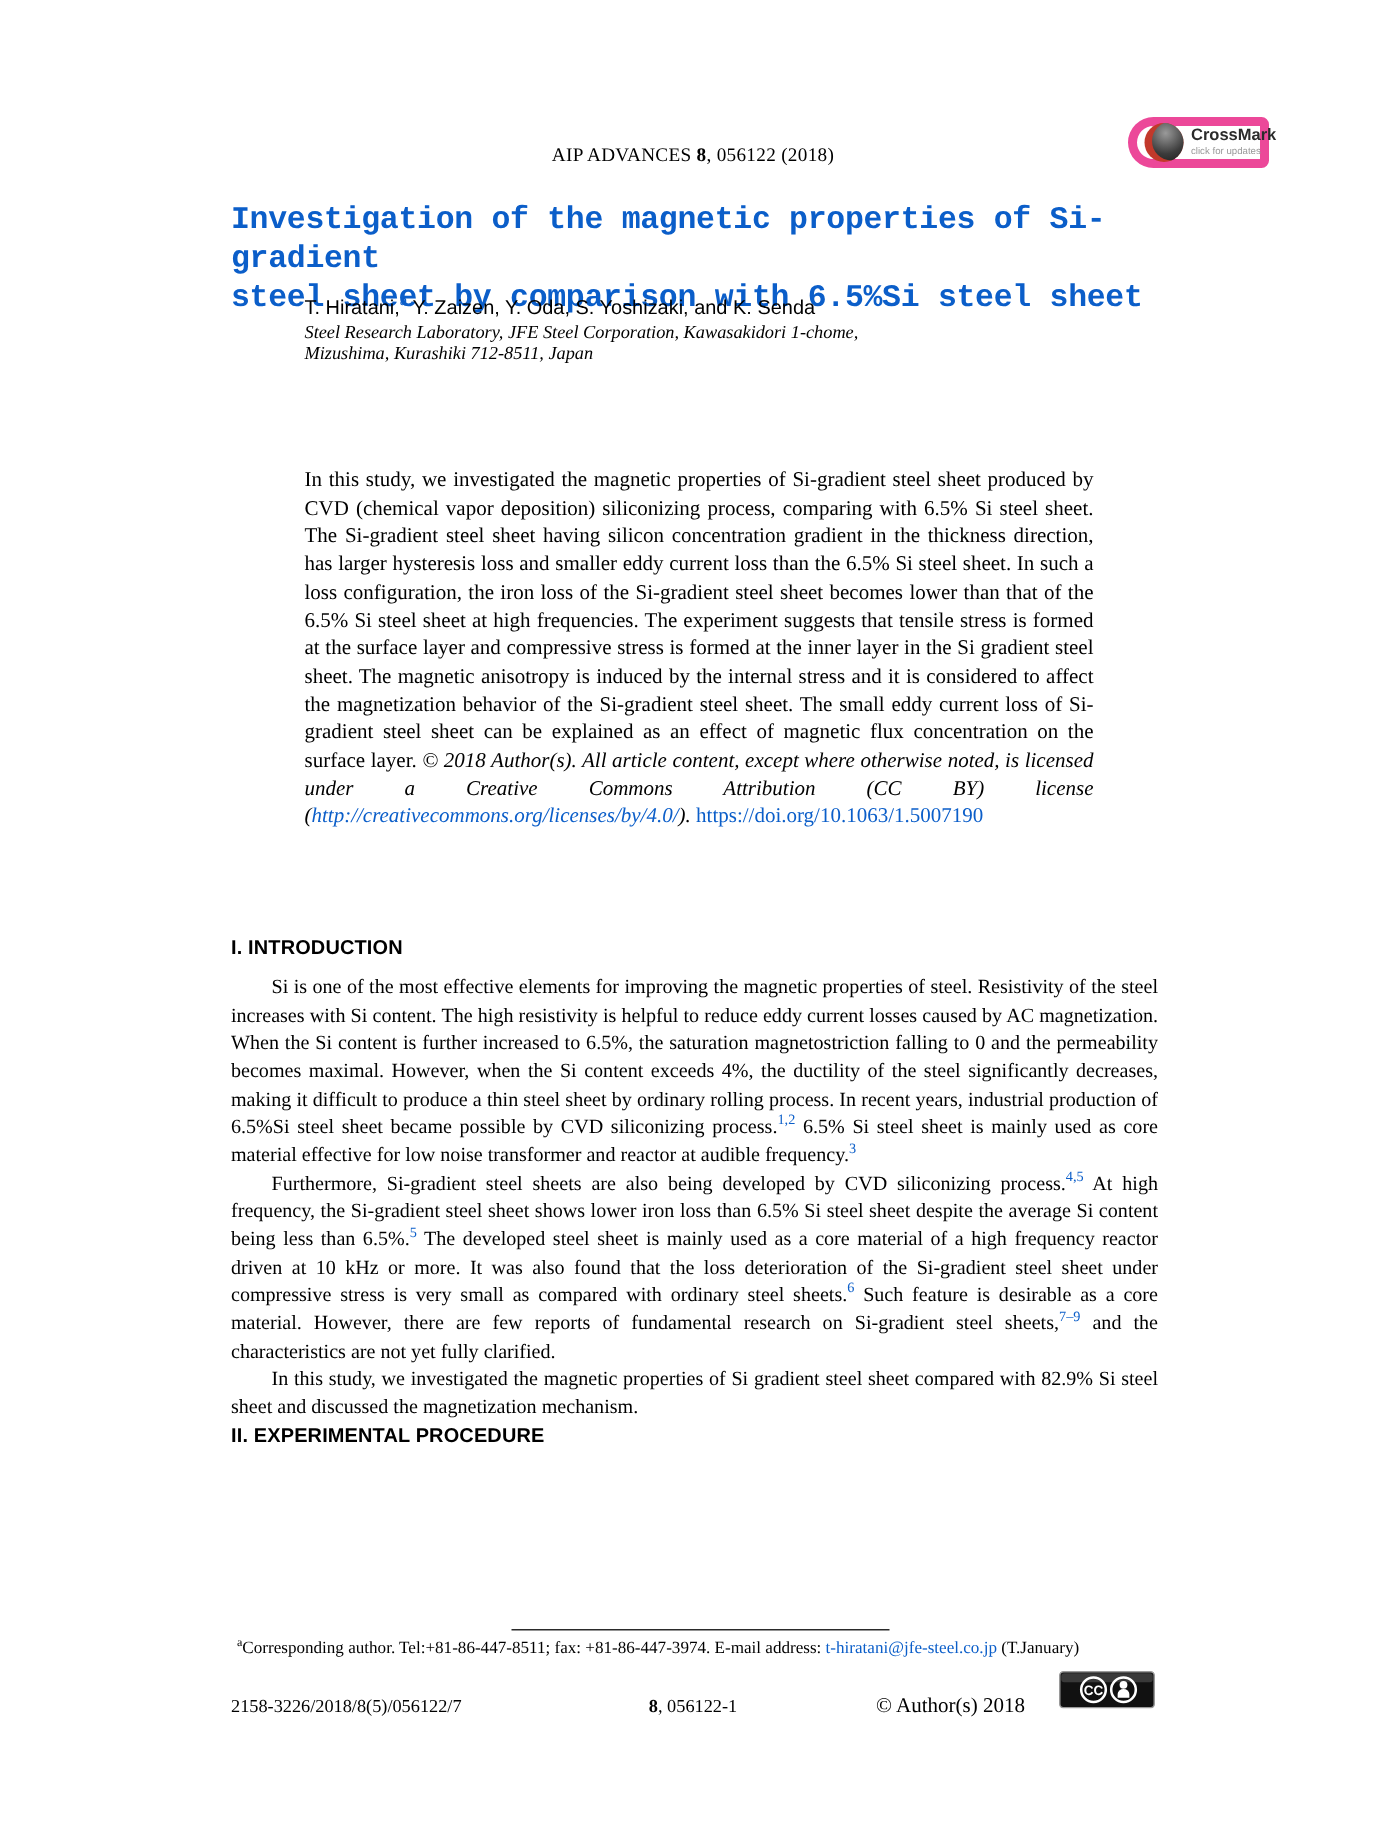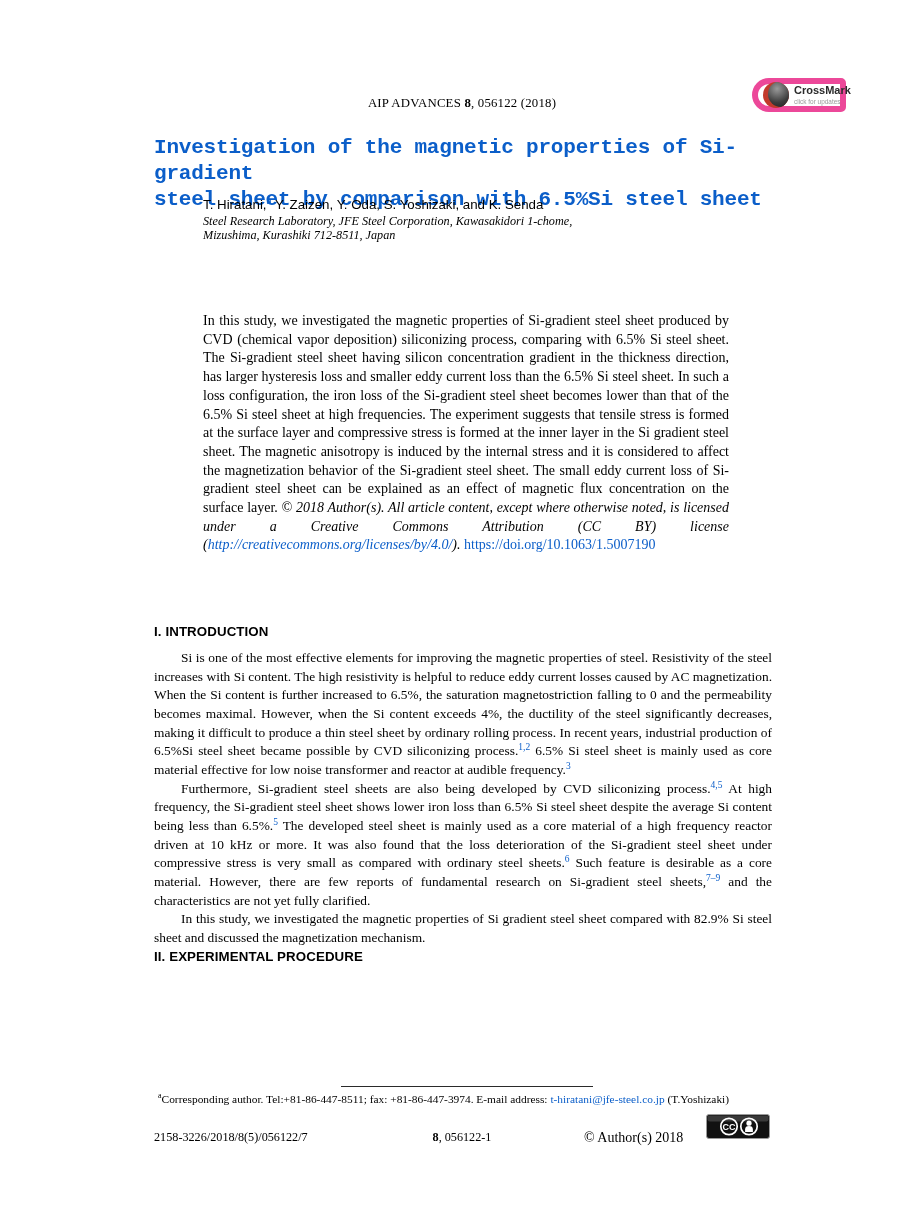--- a/index.html
+++ b/index.html
@@ -139,21 +139,21 @@
     <p>
       <span>In this study, we investigated the magnetic properties of Si gradient steel sheet compared with 82.9% Si steel sheet and discussed the magnetization mechanism.</span>
     </p>
   </div>
 
   <h2 class="heading" id="h-exp">II. EXPERIMENTAL PROCEDURE</h2>
 
 
   <div class="footnote-rule"></div>
   <div class="footnote">
-    <sup>a</sup><span>Corresponding author. Tel:+81-86-447-8511; fax: +81-86-447-3974. E-mail address: </span><a class="link">t-hiratani@jfe-steel.co.jp</a><span> (T.Yoshizaki)</span>
+    <sup>a</sup><span>Corresponding author. Tel:+81-86-447-8511; fax: +81-86-447-3974. E-mail address: </span><a class="link">t-hiratani@jfe-steel.co.jp</a><span> (T.January)</span>
   </div>
 
   <div class="footer-left">2158-3226/2018/8(5)/056122/7</div>
   <div class="footer-center">
     <span class="bold">8</span><span>, 056122-1</span>
   </div>
   <div class="footer-right">© Author(s) 2018</div>
 
   <div class="cc-badge">
     <svg width="64" height="25" viewBox="0 0 64 25" xmlns="http://www.w3.org/2000/svg">

